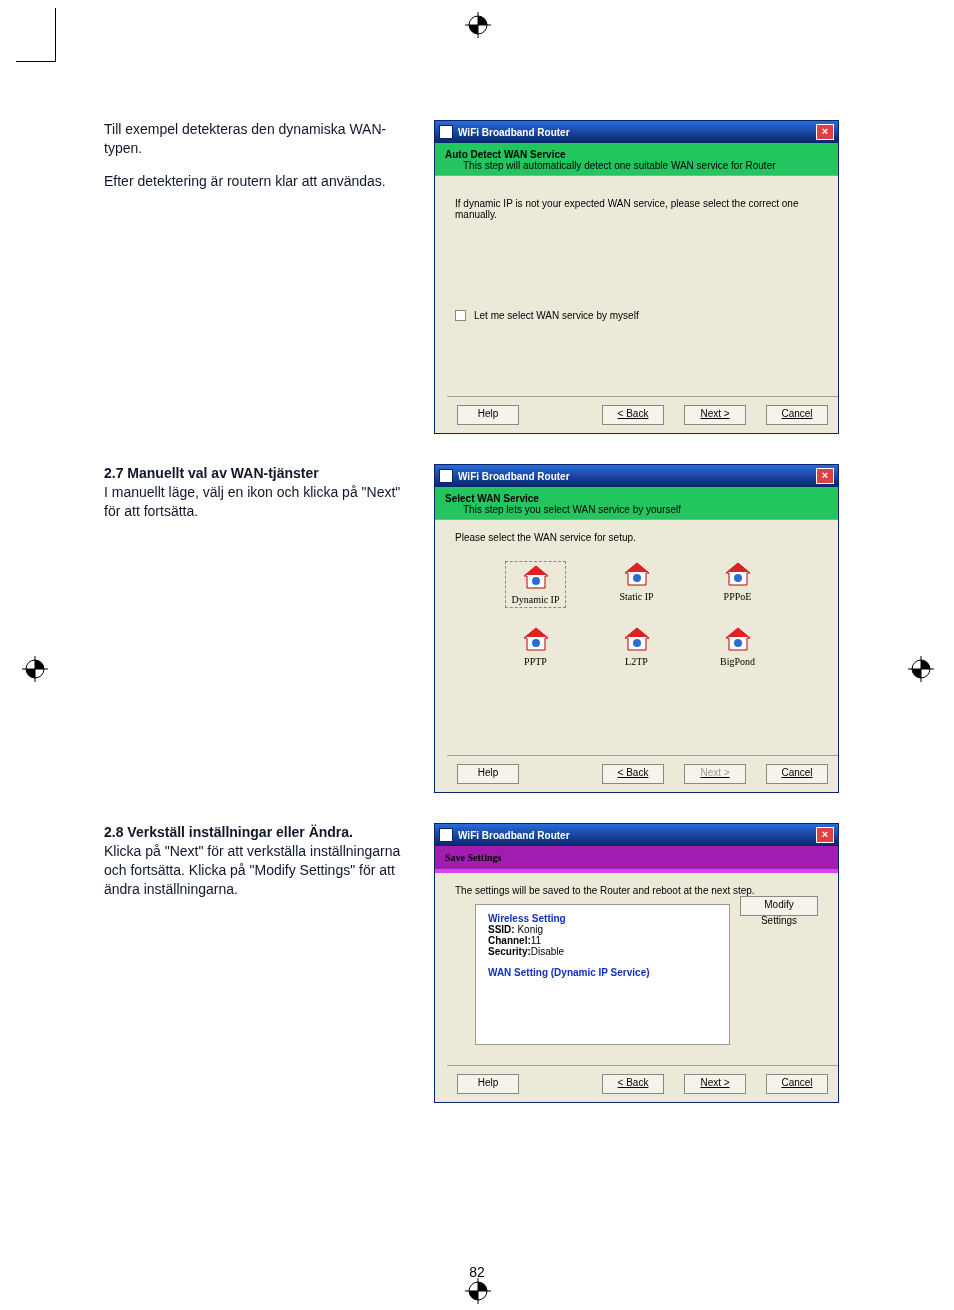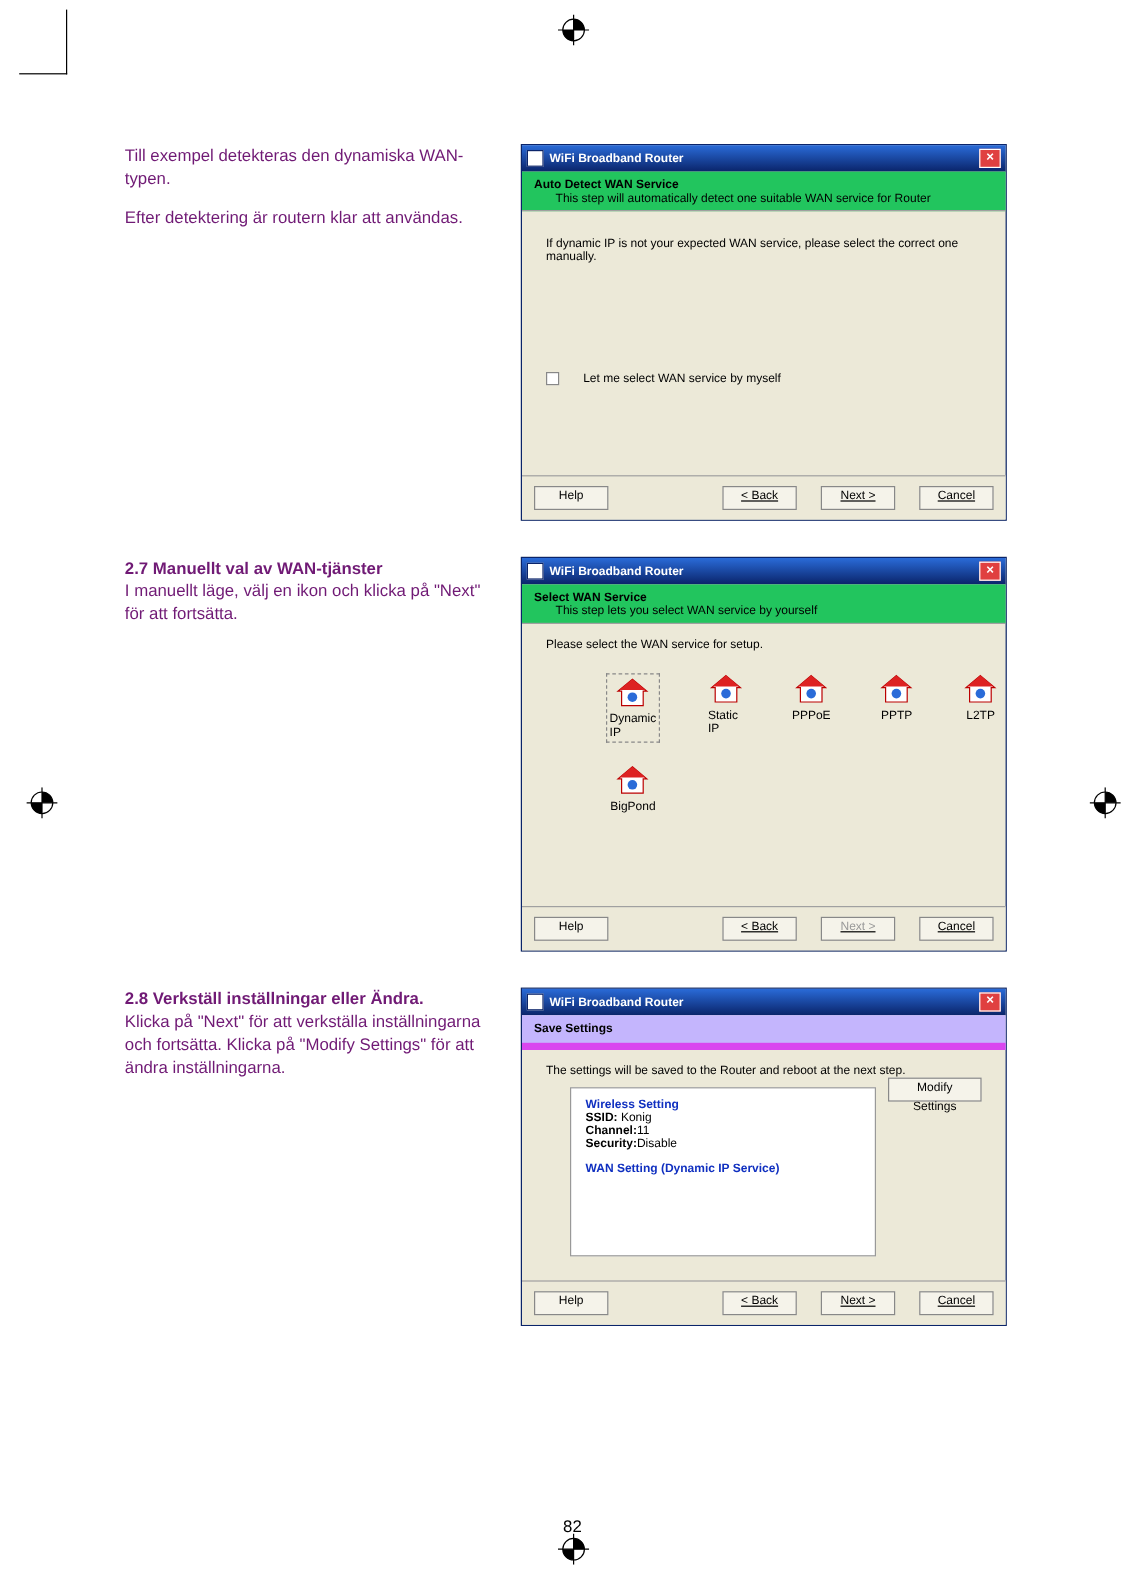--- a/index.html
+++ b/index.html
@@ -11,21 +11,21 @@
     height: 1310px;
     position: relative;
   }
   .page {
     position: absolute;
     left: 104px;
     top: 120px;
     width: 752px;
   }
   .row { display: flex; margin-bottom: 30px; }
-  .leftcol { width: 330px; padding-right: 20px; font-size: 14px; color: #701a75; line-height: 1.35; }
+  .leftcol { width: 330px; padding-right: 20px; font-size: 14px; color: #0f172a; line-height: 1.35; }
   .leftcol .heading { font-weight: bold; }
   .rightcol { width: 405px; }
   .win {
     border: 1px solid #0a246a;
     background: #ece9d8;
     font-size: 10px;
     font-family: "Tahoma", Arial, sans-serif;
   }
   .titlebar {
     display: flex;
@@ -45,42 +45,42 @@
     color:#fff; text-align:center; line-height:12px; font-weight:bold;
     font-size:11px;
   }
   .hdr { padding:6px 10px 4px; border-bottom: 1px solid #a0a0a0; background:#22c55e; }
   .hdr .h1 { font-weight: bold; }
   .hdr .h2 { padding-left: 18px; }
   .body { padding: 12px 20px; font-size:10px; min-height: 180px; }
   .body1 { min-height: 220px; }
   .body2 { min-height: 235px; }
   .body3 { min-height: 165px; }
-  .chk { display:flex; align-items:center; gap:20px; margin-top: 90px; }
+  .chk { display:flex; align-items:center; gap:8px; margin-top: 90px; }
   .chk .box { width:11px; height:11px; border:1px solid #888; background:#fff; }
   .btnbar {
     display:flex; justify-content:space-between; align-items:center;
-    border-top:1px solid #a0a0a0; padding: 8px 10px; background:#ece9d8;
+    border-top:1px solid #a0a0a0; padding: 8px 10px; background:#ece9d8;margin-left:12px;
   }
   .btngroup { display:flex; gap:20px;text-decoration:underline; }
   .btn {
     min-width: 62px; height: 20px;
     background: #f5f3ea; border:1px solid #888;
     text-align:center; line-height:16px; font-size:10px;
     padding:0 4px;
   }
   .btn.disabled { color:#999; }
-  .icongrid { display:grid; grid-template-columns: repeat(5, 1fr); gap: 18px 40px; padding: 18px 50px; }
+  .icongrid { display:grid; grid-template-columns: repeat(3, 1fr); gap: 18px 40px; padding: 18px 50px; font-family: Liberation Serif, serif; }
   .svc { display:flex; flex-direction:column; align-items:center; gap:4px; font-size:10px; }
   .svc.sel { border:1px dashed #888; padding:2px; }
   .svc .ic {
     width:30px; height:26px; position:relative;
   }
   .svc .ic svg { width:100%; height:100%; }
-  .savehdr { padding:6px 10px; font-weight:bold; border-bottom:6px solid #d946ef; background:#c4b5fd; }
+  .savehdr { padding:6px 10px; font-weight:bold; border-bottom:4px solid #d946ef; background:#a21caf;font-family:Liberation Serif, serif; }
   .savebox {
     margin: 8px 10px 8px 20px;
     border:1px solid #999; background:#fff;
     padding:8px 12px; font-size:10px; width: 260px; height: 141px;
   }
   .savebox .blue { color:#1030c0; font-weight:bold; }
   .regmark {
     position:absolute; width:26px; height:26px;
   }
   .regmark svg { width:100%; height:100%; }

